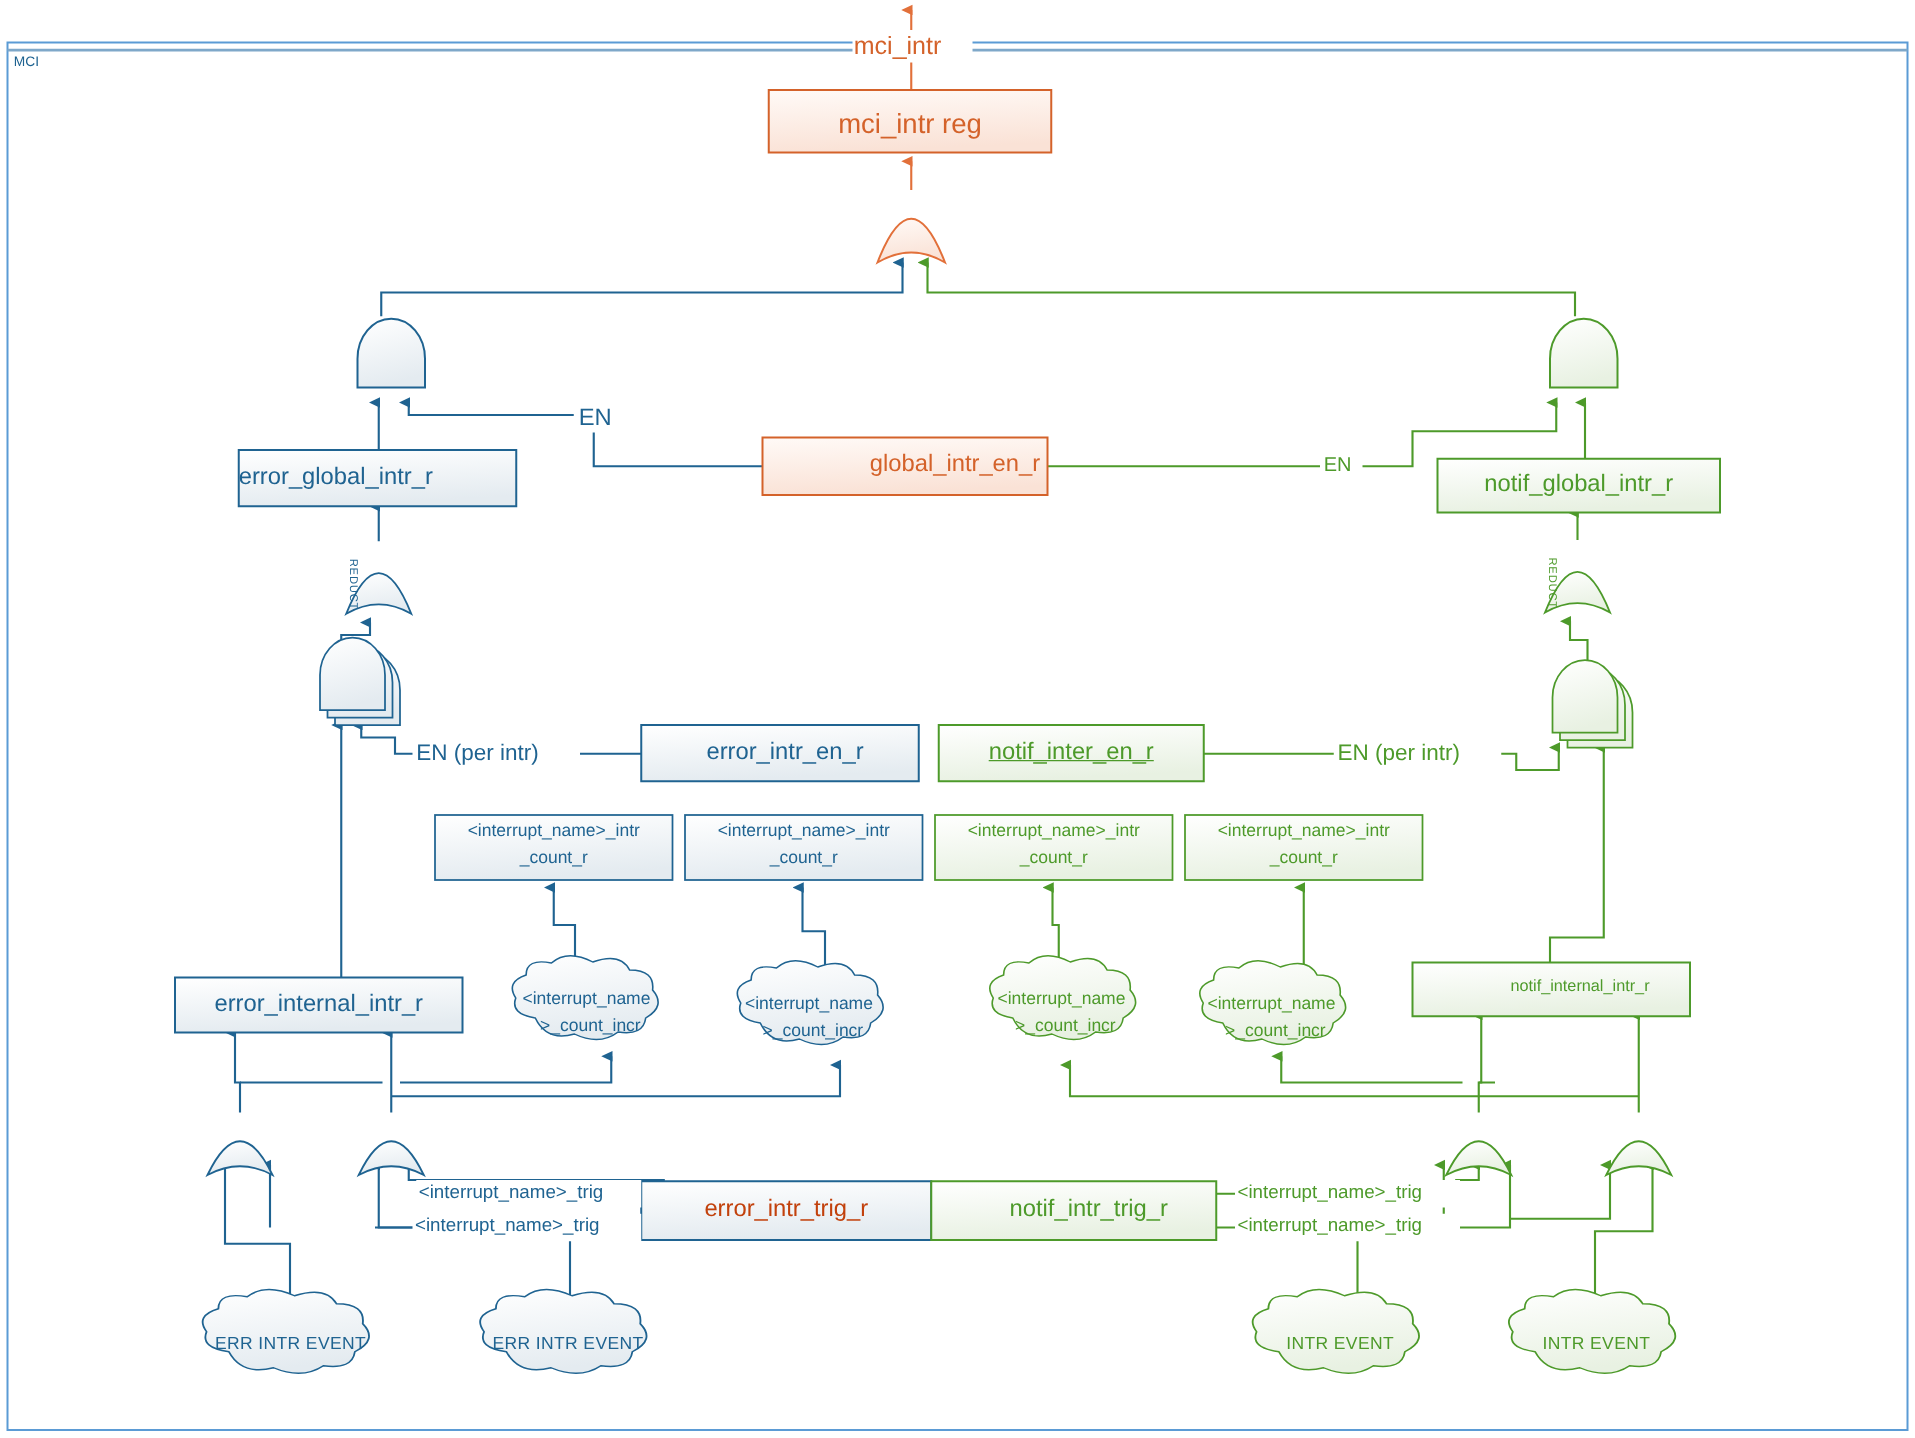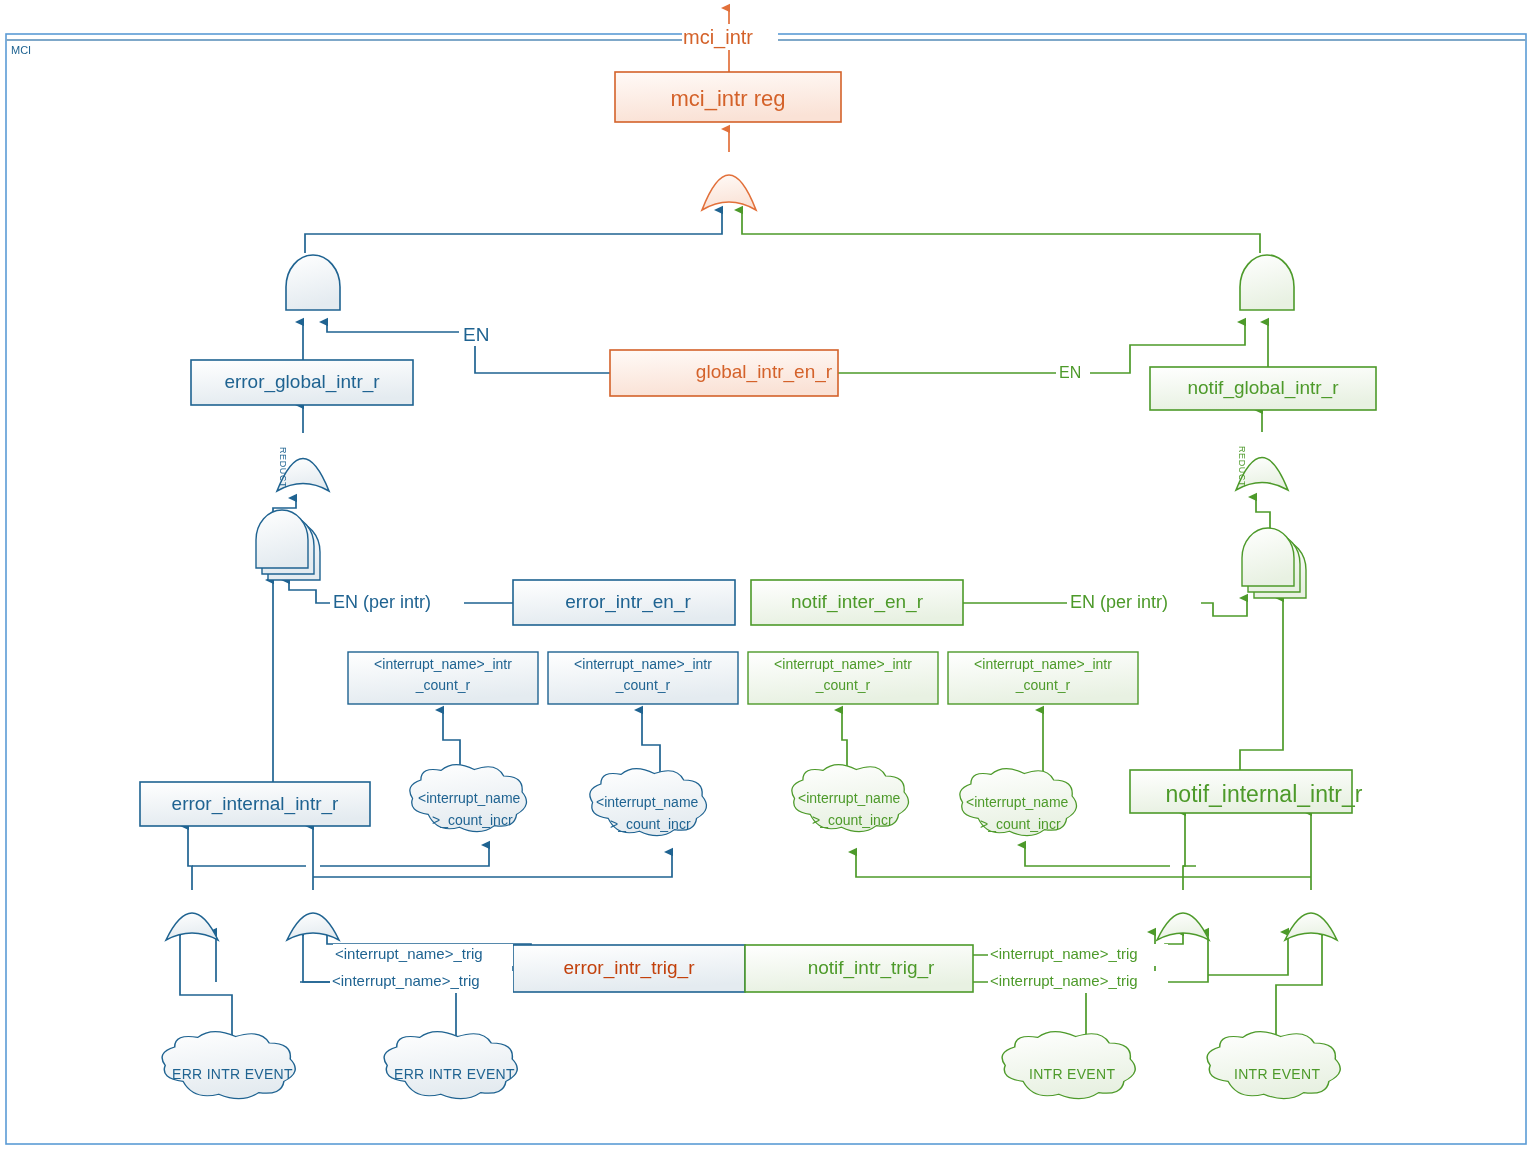--- a/index.html
+++ b/index.html
@@ -244,27 +244,27 @@
     <rect x="513" y="945" width="232" height="47" fill="url(#gblue)" stroke="#1F6391" stroke-width="1.6"></rect>
     <rect x="745" y="945" width="228" height="47" fill="url(#ggreen)" stroke="#4D9A2A" stroke-width="1.6"></rect>
 
     <rect x="348" y="652" width="190" height="52" fill="url(#gblue)" stroke="#1F6391" stroke-width="1.4"></rect>
     <rect x="548" y="652" width="190" height="52" fill="url(#gblue)" stroke="#1F6391" stroke-width="1.4"></rect>
     <rect x="748" y="652" width="190" height="52" fill="url(#ggreen)" stroke="#4D9A2A" stroke-width="1.4"></rect>
     <rect x="948" y="652" width="190" height="52" fill="url(#ggreen)" stroke="#4D9A2A" stroke-width="1.4"></rect>
   </svg>
 
   <div class="txt" style="left:615px;top:86px;width:226px;text-align:center;font-size:22px;color:#D4622A;">mci_intr reg</div>
-  <div class="txt" style="left:191px;top:371px;width:222px;text-align:center;font-size:19px;color:#1F6391;">error_global_intr_r</div>
+  <div class="txt" style="left:191px;top:371px;width:222px;font-size:19px;color:#1F6391;">error_global_intr_r</div>
   <div class="txt" style="left:610px;top:361px;width:228px;text-align:center;font-size:19px;color:#D4622A;margin-left:40px;">global_intr_en_r</div>
   <div class="txt" style="left:1150px;top:377px;width:226px;text-align:center;font-size:19px;color:#4D9A2A;">notif_global_intr_r</div>
   <div class="txt" style="left:513px;top:591px;width:230px;text-align:center;font-size:19px;color:#1F6391;">error_intr_en_r</div>
-  <div class="txt" style="left:751px;top:591px;width:212px;text-align:center;font-size:19px;color:#4D9A2A;">notif_inter_en_r</div>
+  <div class="txt" style="left:751px;top:591px;width:212px;text-align:center;font-size:19px;color:#4D9A2A;text-decoration:underline;">notif_inter_en_r</div>
   <div class="txt" style="left:140px;top:793px;width:230px;text-align:center;font-size:19px;color:#1F6391;">error_internal_intr_r</div>
-  <div class="txt" style="left:1130px;top:781px;width:268px;text-align:center;font-size:23px;color:#4D9A2A;">notif_internal_intr_r</div>
+  <div class="txt" style="left:1130px;top:781px;width:268px;text-align:center;font-size:13px;color:#4D9A2A;">notif_internal_intr_r</div>
   <div class="txt" style="left:513px;top:957px;width:232px;text-align:center;font-size:19px;color:#c2410c;">error_intr_trig_r</div>
   <div class="txt" style="left:745px;top:957px;width:252px;text-align:center;font-size:19px;color:#4D9A2A;">notif_intr_trig_r</div>
 
   <div class="txt" style="left:348px;top:656px;width:190px;text-align:center;font-size:14px;color:#1F6391;">&lt;interrupt_name&gt;_intr</div>
   <div class="txt" style="left:348px;top:677px;width:190px;text-align:center;font-size:14px;color:#1F6391;">_count_r</div>
   <div class="txt" style="left:548px;top:656px;width:190px;text-align:center;font-size:14px;color:#1F6391;">&lt;interrupt_name&gt;_intr</div>
   <div class="txt" style="left:548px;top:677px;width:190px;text-align:center;font-size:14px;color:#1F6391;">_count_r</div>
   <div class="txt" style="left:748px;top:656px;width:190px;text-align:center;font-size:14px;color:#4D9A2A;">&lt;interrupt_name&gt;_intr</div>
   <div class="txt" style="left:748px;top:677px;width:190px;text-align:center;font-size:14px;color:#4D9A2A;">_count_r</div>
   <div class="txt" style="left:948px;top:656px;width:190px;text-align:center;font-size:14px;color:#4D9A2A;">&lt;interrupt_name&gt;_intr</div>

